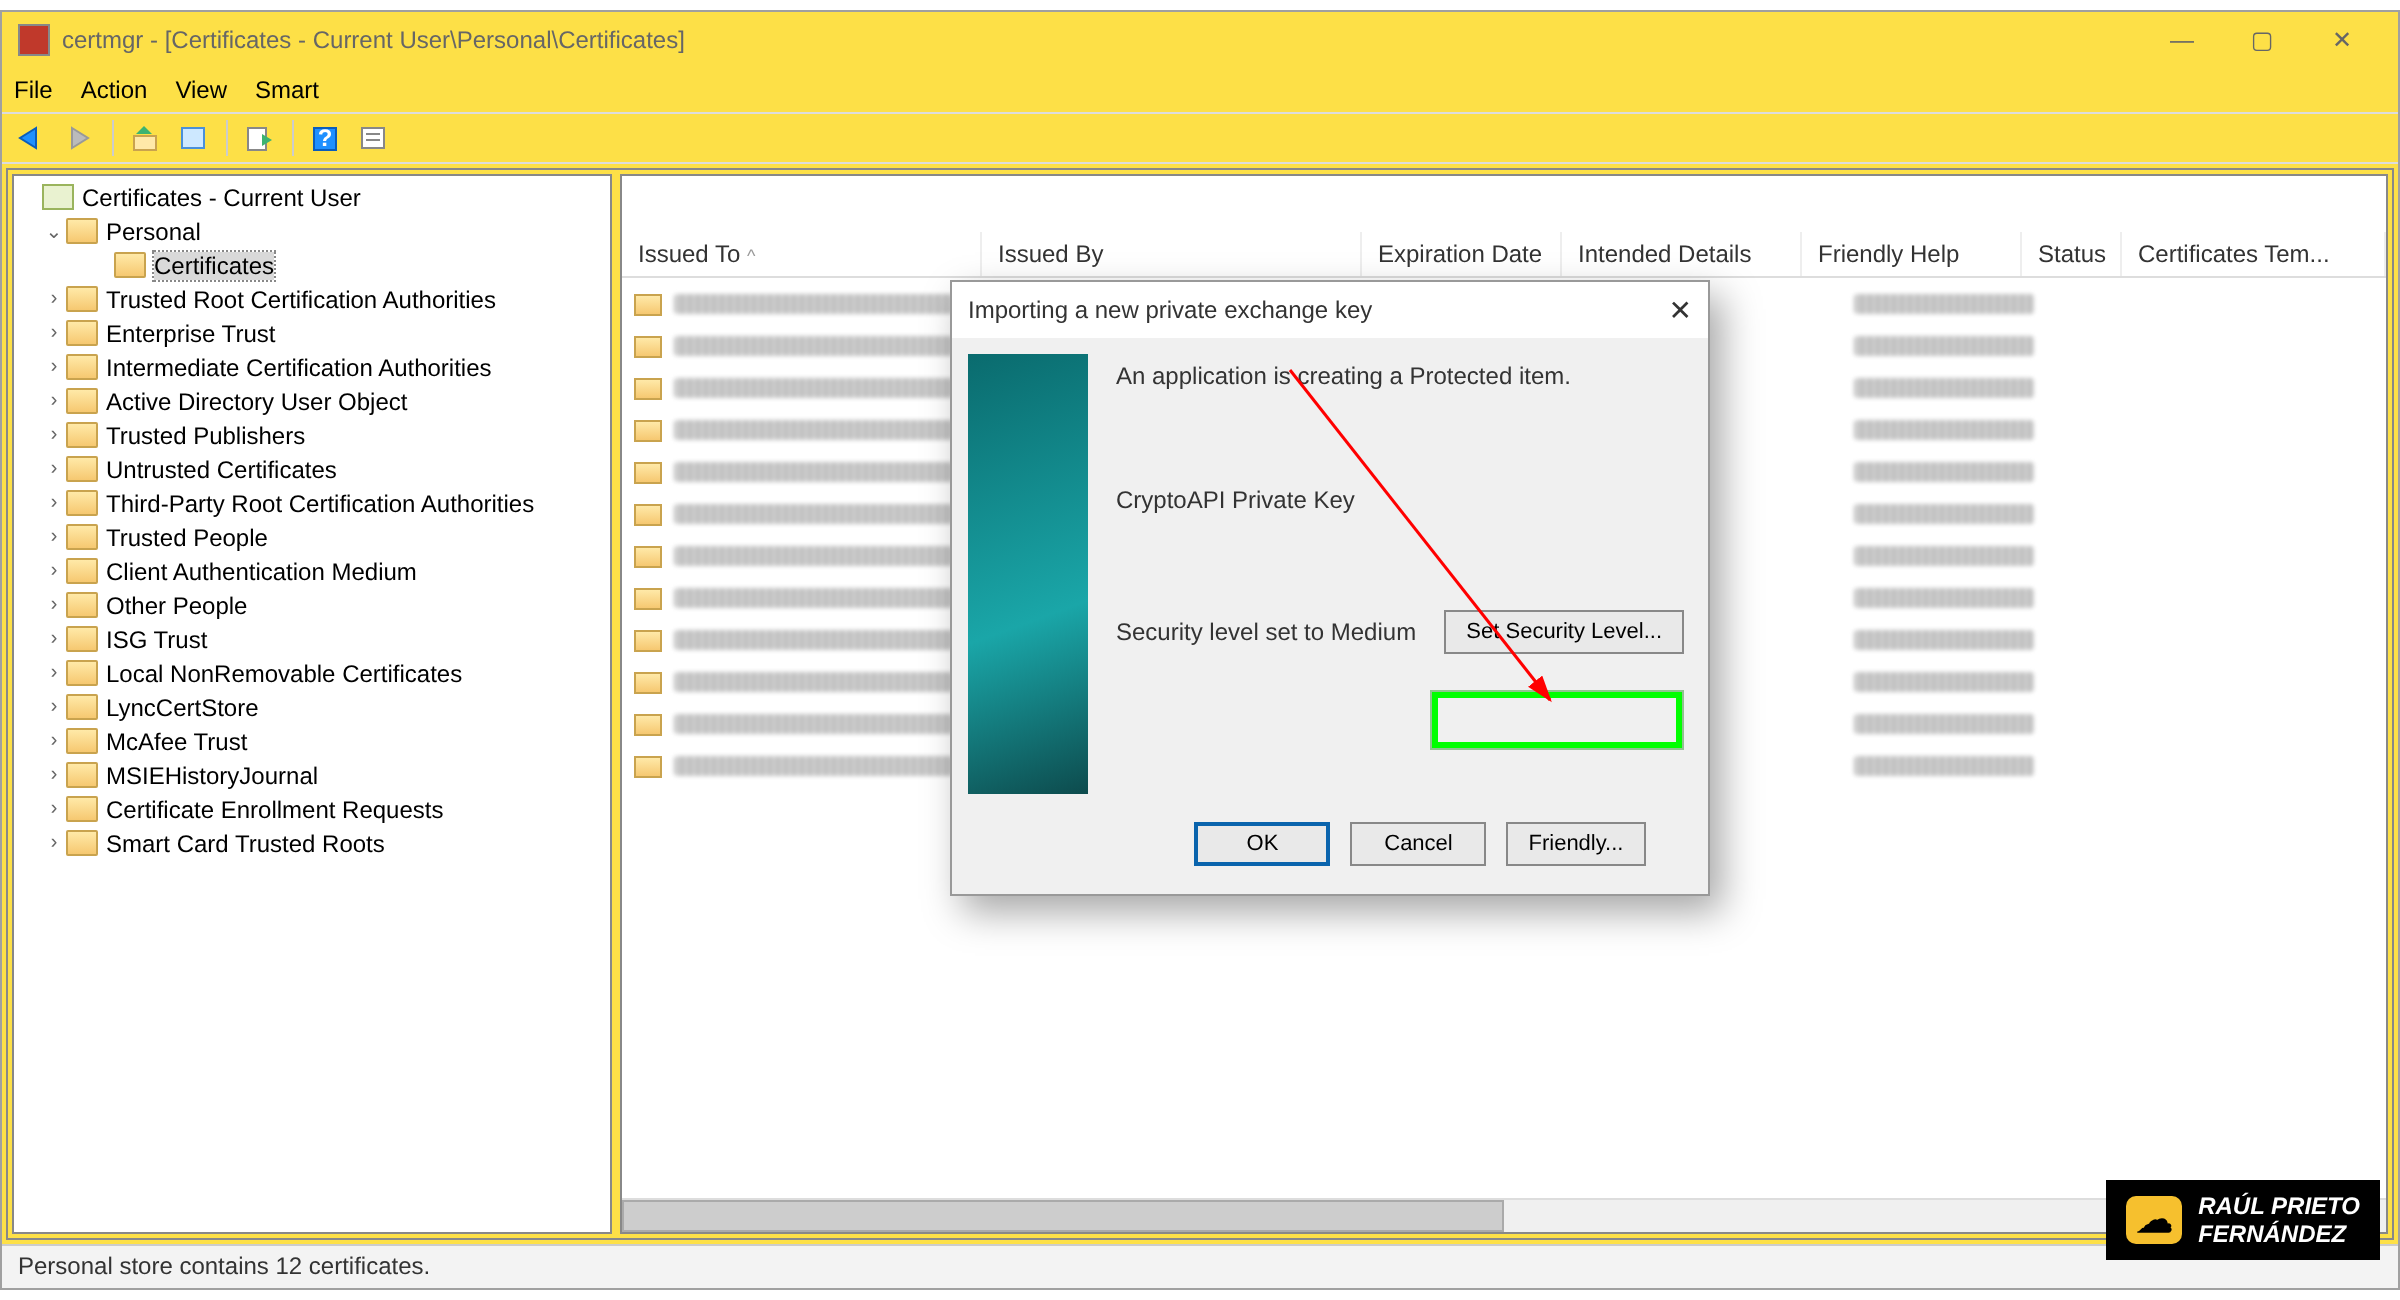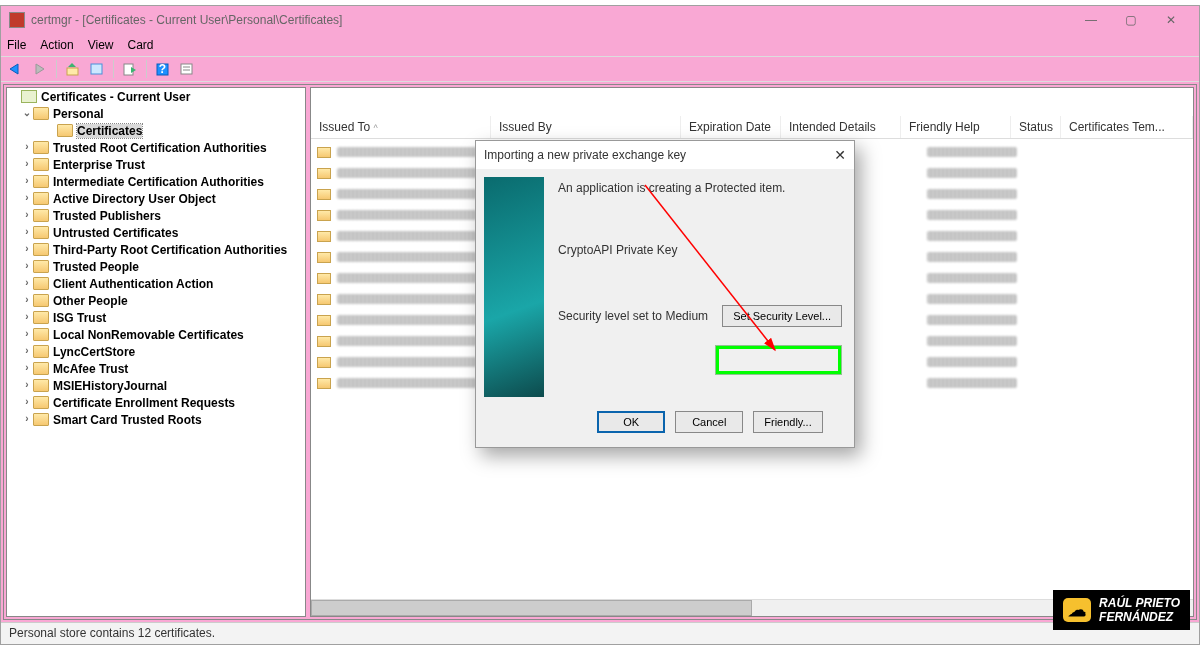--- a/index.html
+++ b/index.html
@@ -1,30 +1,30 @@
 <!DOCTYPE html>
 <html><head>
 <meta charset="utf-8">
 <style>
 * { box-sizing: border-box; margin: 0; padding: 0; font-family: 'Segoe UI', Tahoma, sans-serif; font-size: 12px; }
 body { background: #fff; width: 1200px; height: 650px; position: relative; overflow: hidden; }
-.window { width: 1200px; height: 640px; border: 1px solid #a0a0a0; background: #f9a8d4; display: flex; flex-direction: column; margin: 5px 0 0 0; position: relative; }
+.window { width: 1200px; height: 640px; border: 1px solid #a0a0a0; background: #fde047; display: flex; flex-direction: column; margin: 5px 0 0 0; position: relative; }
 .titlebar { height: 28px; display: flex; align-items: center; padding: 0 8px; color: #666; }
 .titlebar .app-icon { width: 16px; height: 16px; margin-right: 6px; background: #c0392b; border: 1px solid #888; display: inline-block; }
 .titlebar .title { flex: 1; color: #666; }
 .win-controls { display: flex; }
 .win-controls div { width: 40px; height: 26px; display: flex; align-items: center; justify-content: center; color: #666; cursor: default; }
 .menubar { height: 22px; display: flex; align-items: center; padding: 0 6px; gap: 14px; color: #000; }
 .menubar span { cursor: default; }
 .toolbar { height: 26px; border-top: 1px solid #ddd; border-bottom: 1px solid #ddd; display: flex; align-items: center; padding: 0 4px; gap: 2px; }
 .toolbar .tb { width: 22px; height: 22px; display: flex; align-items: center; justify-content: center; cursor: default; }
 .toolbar .sep { width: 1px; height: 18px; background: #ccc; margin: 0 3px; }
 .content { flex: 1; display: flex; border: 1px solid #888; margin: 2px; min-height: 0; }
 .tree { width: 300px; border: 1px solid #888; margin: 2px; overflow: auto; background: #fff; padding: 2px; }
-.tree-row { display: flex; align-items: flex-start; height: 17px; white-space: nowrap; cursor: default; font-weight: bold; }
+.tree-row { display: flex; align-items: center; height: 17px; white-space: nowrap; cursor: default; }
 .tree-row .exp { width: 12px; text-align: center; color: #666; font-size: 10px; }
 .tree-row .fold { width: 16px; height: 13px; background: linear-gradient(#ffe9a8,#f6c871); border: 1px solid #c9a34e; border-radius: 1px; margin-right: 4px; }
 .tree-row .cert { width: 16px; height: 13px; background: #e9f2d0; border: 1px solid #9ab45d; margin-right: 4px; }
 .tree-row.selected span.label { background: #d9d9d9; outline: 1px dotted #888; }
 .list { flex: 1; border: 1px solid #888; margin: 2px; display: flex; flex-direction: column; background: #fff; min-width: 0; }
 .list-head { display: flex; border-bottom: 1px solid #ddd; background: #fff; margin-top: 28px; }
 .list-head .col { padding: 4px 8px; border-right: 1px solid #eee; color: #333; white-space: nowrap; }
 .list-body { flex: 1; overflow: hidden; position: relative; }
 .blur-row { height: 16px; margin: 5px 6px; display: flex; align-items: center; }
 .blur-row .ficon { width: 14px; height: 11px; background: linear-gradient(#ffe9a8,#f6c871); border: 1px solid #c9a34e; margin-right: 6px; }
@@ -61,21 +61,21 @@
       <div>—</div>
       <div>▢</div>
       <div>✕</div>
     </div>
   </div>
 
   <div class="menubar">
     <span>File</span>
     <span>Action</span>
     <span>View</span>
-    <span>Card</span>
+    <span>Smart</span>
   </div>
 
   <div class="toolbar">
     <div class="tb">
         <svg width="16" height="14">
           <polygon points="10,2 2,7 10,12" fill="#1e90ff" stroke="#0a5dbb"></polygon>
         </svg>
       </div>
     <div class="tb">
         <svg width="16" height="14">
@@ -171,21 +171,21 @@
             <span class="label">Third-Party Root Certification Authorities</span>
           </div>
           <div class="tree-row" style="padding-left: 12px;">
             <span class="exp">›</span>
             <span class="fold"></span>
             <span class="label">Trusted People</span>
           </div>
           <div class="tree-row" style="padding-left: 12px;">
             <span class="exp">›</span>
             <span class="fold"></span>
-            <span class="label">Client Authentication Action</span>
+            <span class="label">Client Authentication Medium</span>
           </div>
           <div class="tree-row" style="padding-left: 12px;">
             <span class="exp">›</span>
             <span class="fold"></span>
             <span class="label">Other People</span>
           </div>
           <div class="tree-row" style="padding-left: 12px;">
             <span class="exp">›</span>
             <span class="fold"></span>
             <span class="label">ISG Trust</span>

